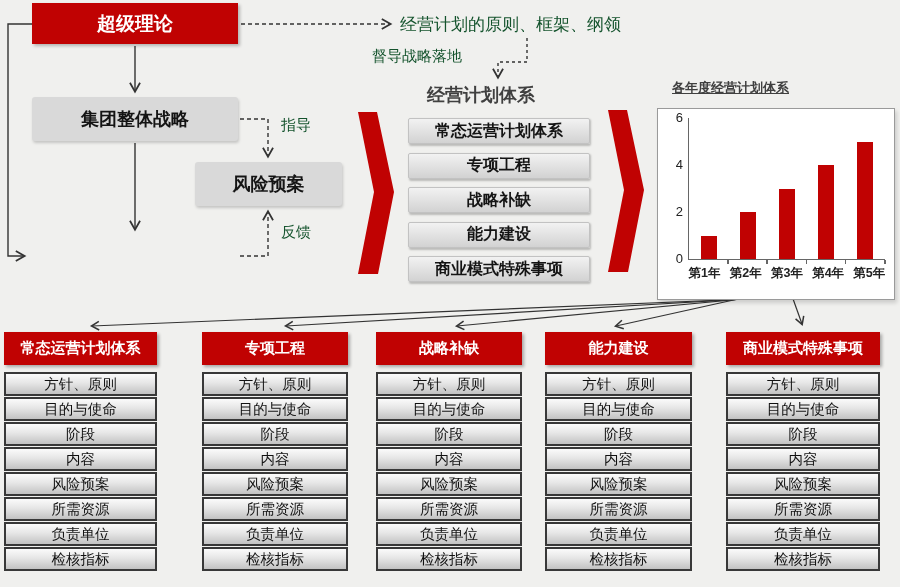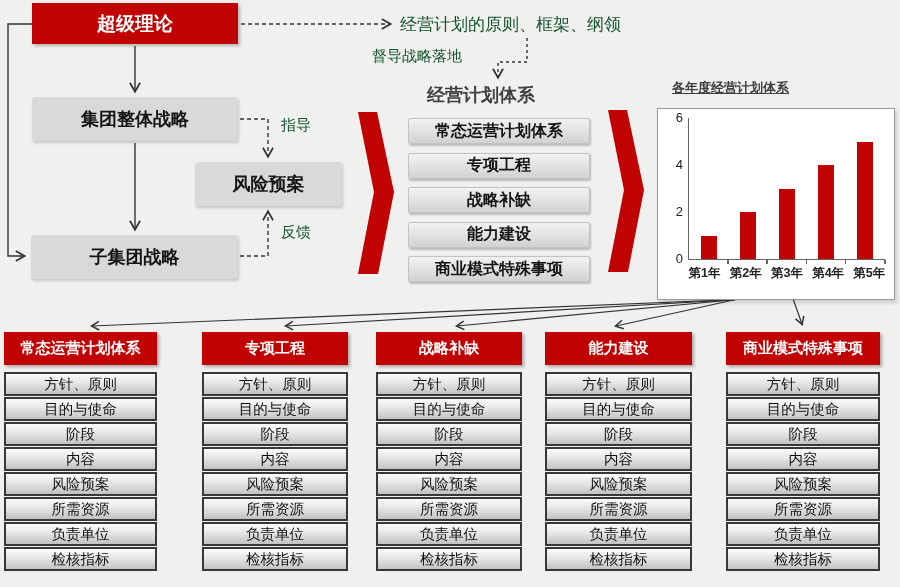--- a/index.html
+++ b/index.html
@@ -79,21 +79,20 @@
       <polyline points="527,38 527,62 498,62 498,77" stroke-dasharray="3 3" marker-end="url(#arrV)"></polyline>
     </g>
 
     <polygon points="358,112 377,112 394,192 378,274 358,274 374,192" fill="#c00202"></polygon>
     <polygon points="608,110 627,110 644,190 628,272 608,272 624,190" fill="#c00202"></polygon>
   </svg>
 
   <div class="box gray-box" style="left:32px;top:97px;width:206px;height:44px;">集团整体战略</div>
   <div class="box red-box" style="left:32px;top:3px;width:206px;height:41px;">超级理论</div>
   <div class="box gray-box" style="left:195px;top:162px;width:147px;height:44px;">风险预案</div>
-  <div class="box gray-box" style="left:31px;top:235px;width:207px;height:44px;">子集团战略</div>
 
   <div class="lbl lbl-md" style="left:281px;top:116px;">指导</div>
   <div class="lbl lbl-md" style="left:281px;top:223px;">反馈</div>
 
   <div class="lbl lbl-lg" style="left:400px;top:13px;color:#14532d;">经营计划的原则、框架、纲领</div>
   <div class="lbl lbl-md" style="left:372px;top:47px;">督导战略落地</div>
 
   <div class="lbl lbl-bold" style="left:427px;top:83px;">经营计划体系</div>
   <div id="midList">
       <div class="mid-box" style="top: 0px;">常态运营计划体系</div>

